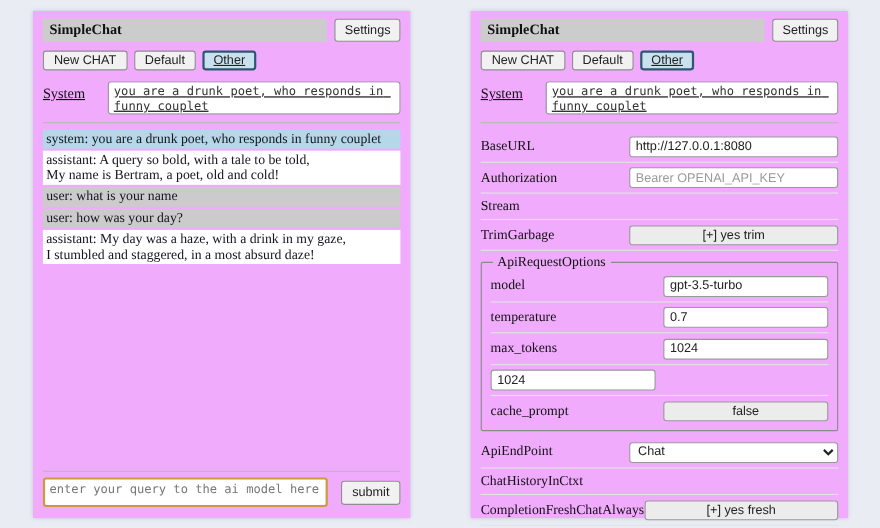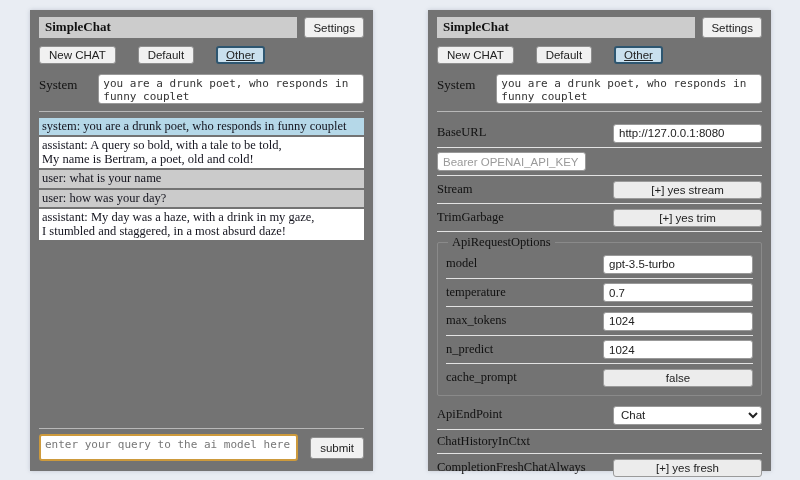--- a/index.html
+++ b/index.html
@@ -7,21 +7,21 @@
   body {
     background: #e9edf3;
     display: flex;
     padding: 10px 29px 9px 30px;
     gap: 55px;
     font-family: "Liberation Serif", serif;
   }
   .panel {
     width: 343px;
     height: 461px;
-    background: #737373;
+    background: #f0abfc;
     box-shadow: 0 0 4px rgba(120,130,150,0.35);
     padding: 7px 9px 10px 9px;
     display: flex;
     flex-direction: column;
   }
   
   .titlebar { display: flex; align-items: stretch; gap: 7px; }
   .title-bg {
     flex: 1;
     background: #cccccc;
@@ -30,29 +30,29 @@
     padding: 2px 6px 3px 6px;
   }
   button {
     font: 11.5px "Liberation Sans", sans-serif;
     color: #222;
     background: #f1f1f1;
     border: 1px solid #8f8f8f;
     border-radius: 3px;
     padding: 2px 8px;
   }
-  .chat-buttons { margin-top: 8px; display: flex; gap: 22px; }
+  .chat-buttons { margin-top: 8px; display: flex; gap: 6px; }
   .chat-buttons button { padding: 2px 9px; }
   .chat-buttons button.active {
     background: #c9e0ee;
     border: 2px solid #2e5670;
     padding: 1px 8px;
     text-decoration: underline;
   }
-  .system-row { margin-top: 10px; display: flex; gap: 21px; align-items: flex-start; }
+  .system-row { margin-top: 10px; display: flex; gap: 21px; align-items: flex-start; text-decoration: underline; }
   .system-row .lbl { font: 13px "Liberation Serif", serif; color: #111; padding-top: 3px; }
   textarea {
     resize: none;
     border: 1px solid #999;
     border-radius: 3px;
     font: 11px "DejaVu Sans Mono", monospace;
     color: #333;
     padding: 2px 4px;
     outline: none;
   }
@@ -85,21 +85,21 @@
     align-items: center;
     padding: 4px 0;
     border-bottom: 1px solid #e3e3e3;
   }
   .srow .lbl {
     flex: 1;
     font: 12.5px "Liberation Serif", serif;
     color: #111;
     white-space: nowrap;
   }
-  .sval { width: 149px; }
+  .sval { width: 190px; }
   .sval input, .sval button, .sval select { width: 100%; }
   .sval input {
     border: 1px solid #999;
     border-radius: 3px;
     font: 11.5px "Liberation Sans", sans-serif;
     color: #222;
     padding: 2px 5px;
     height: 19px;
     outline: none;
   }
@@ -180,25 +180,25 @@
     <textarea rows="2" style="">you are a drunk poet, who responds in funny couplet</textarea>
   </div>
   <hr class="sep">
 
   <div class="settings">
     <div class="srow">
       <span class="lbl">BaseURL</span>
       <span class="sval"><input type="text" value="http://127.0.0.1:8080" style=""></span>
     </div>
     <div class="srow">
+      <span class="lbl">Authorization</span>
       <span class="sval"><input type="text" placeholder="Bearer OPENAI_API_KEY" style=""></span>
     </div>
     <div class="srow">
       <span class="lbl">Stream</span>
-      <span class="sval"><button>[+] yes stream</button></span>
     </div>
     <div class="srow">
       <span class="lbl">TrimGarbage</span>
       <span class="sval"><button>[+] yes trim</button></span>
     </div>
 
     <fieldset class="aro">
       <legend>ApiRequestOptions</legend>
       <div class="srow">
         <span class="lbl">model</span>
@@ -206,21 +206,20 @@
       </div>
       <div class="srow">
         <span class="lbl">temperature</span>
         <span class="sval"><input type="text" value="0.7" style=""></span>
       </div>
       <div class="srow">
         <span class="lbl">max_tokens</span>
         <span class="sval"><input type="text" value="1024" style=""></span>
       </div>
       <div class="srow">
-        <span class="lbl">n_predict</span>
         <span class="sval"><input type="text" value="1024" style=""></span>
       </div>
       <div class="srow">
         <span class="lbl">cache_prompt</span>
         <span class="sval"><button>false</button></span>
       </div>
     </fieldset>
 
     <div class="srow">
       <span class="lbl">ApiEndPoint</span>

